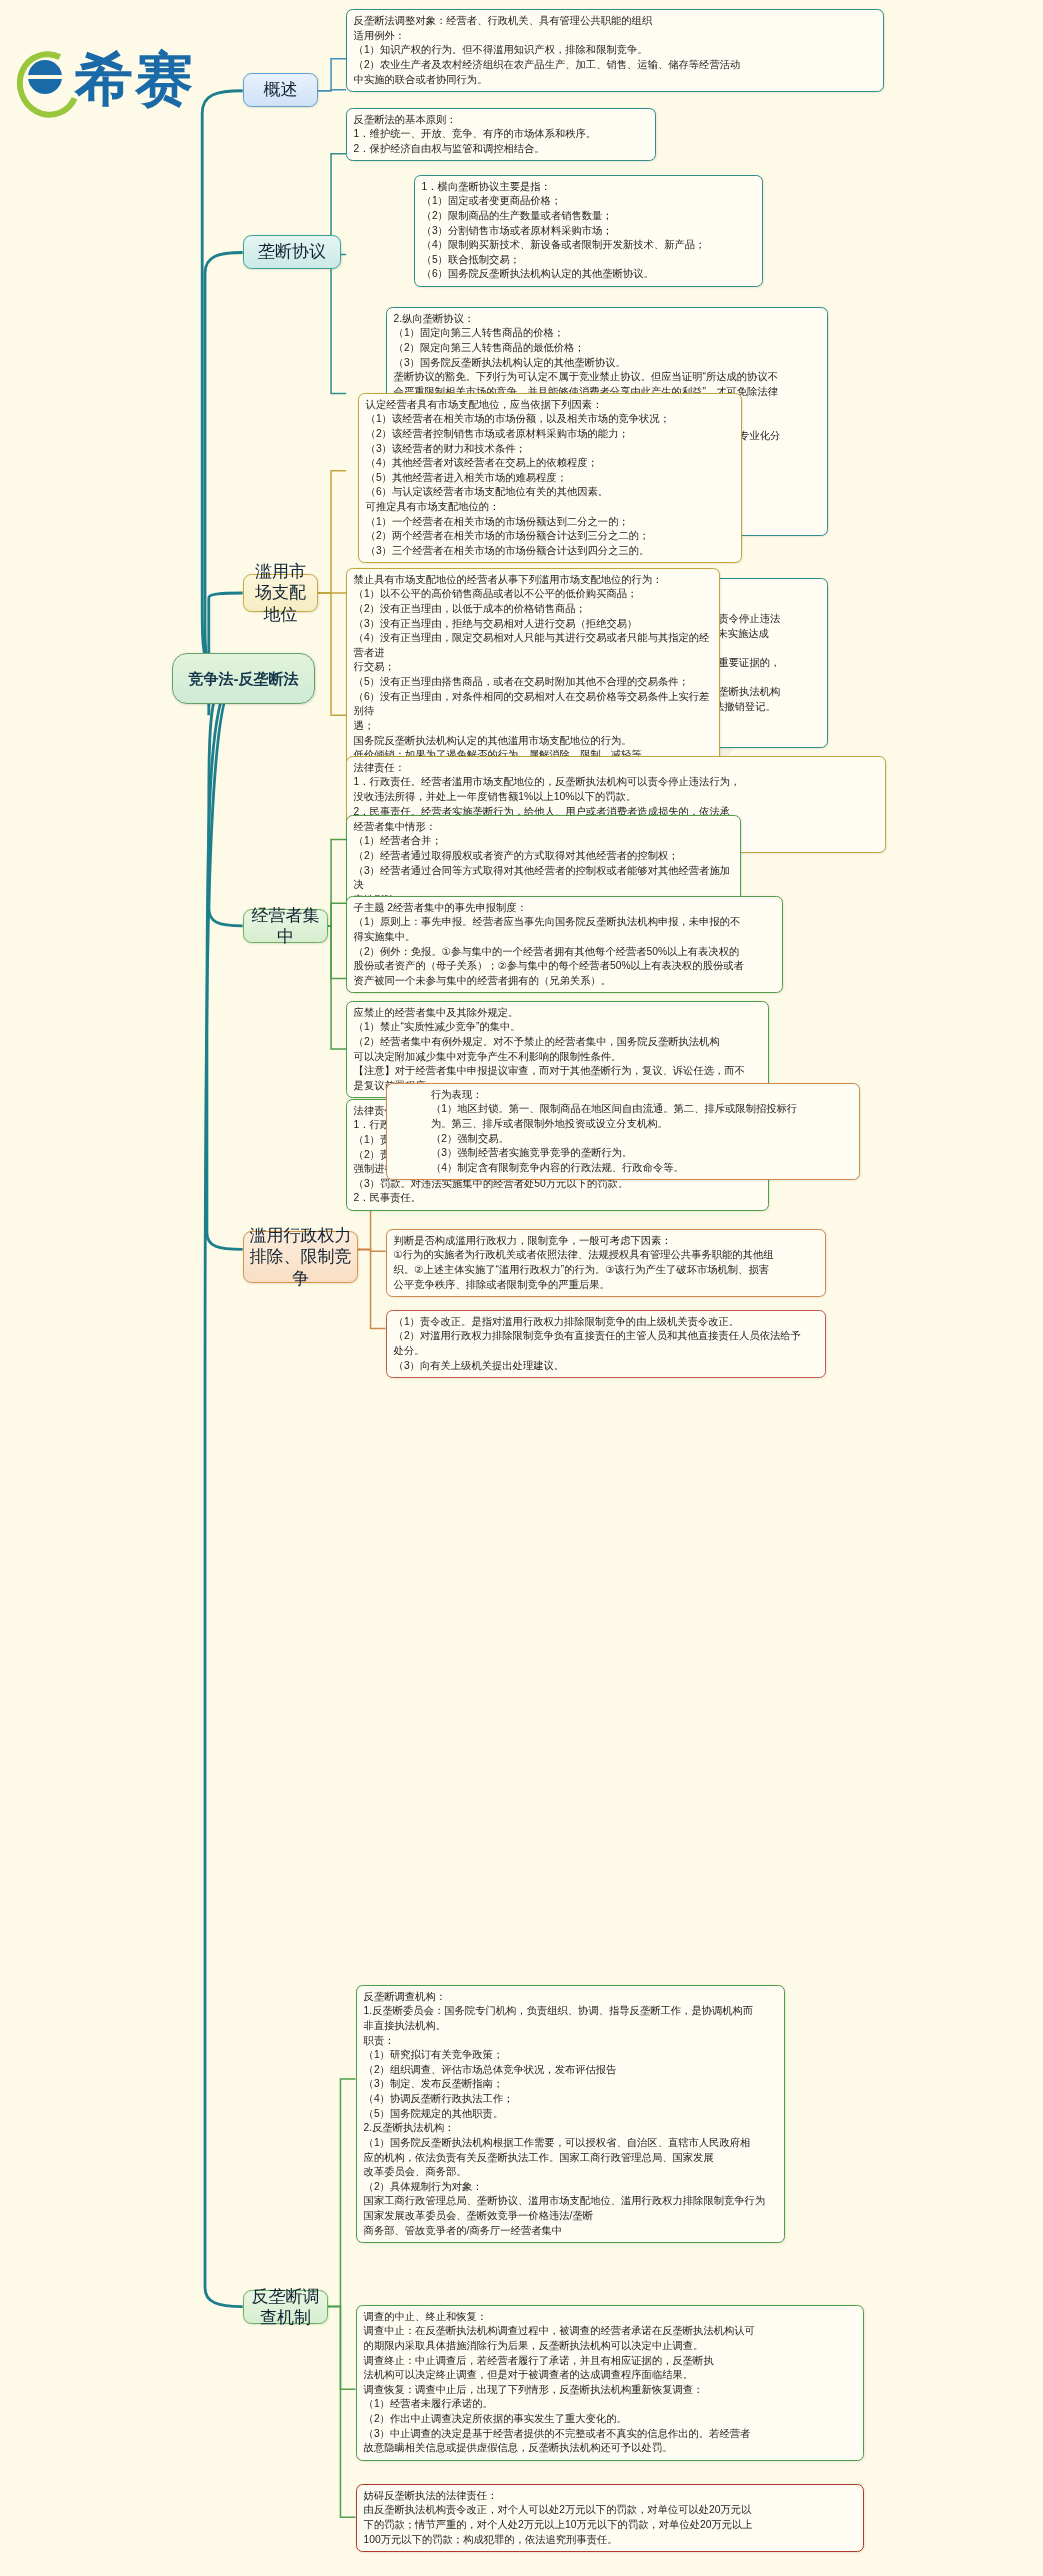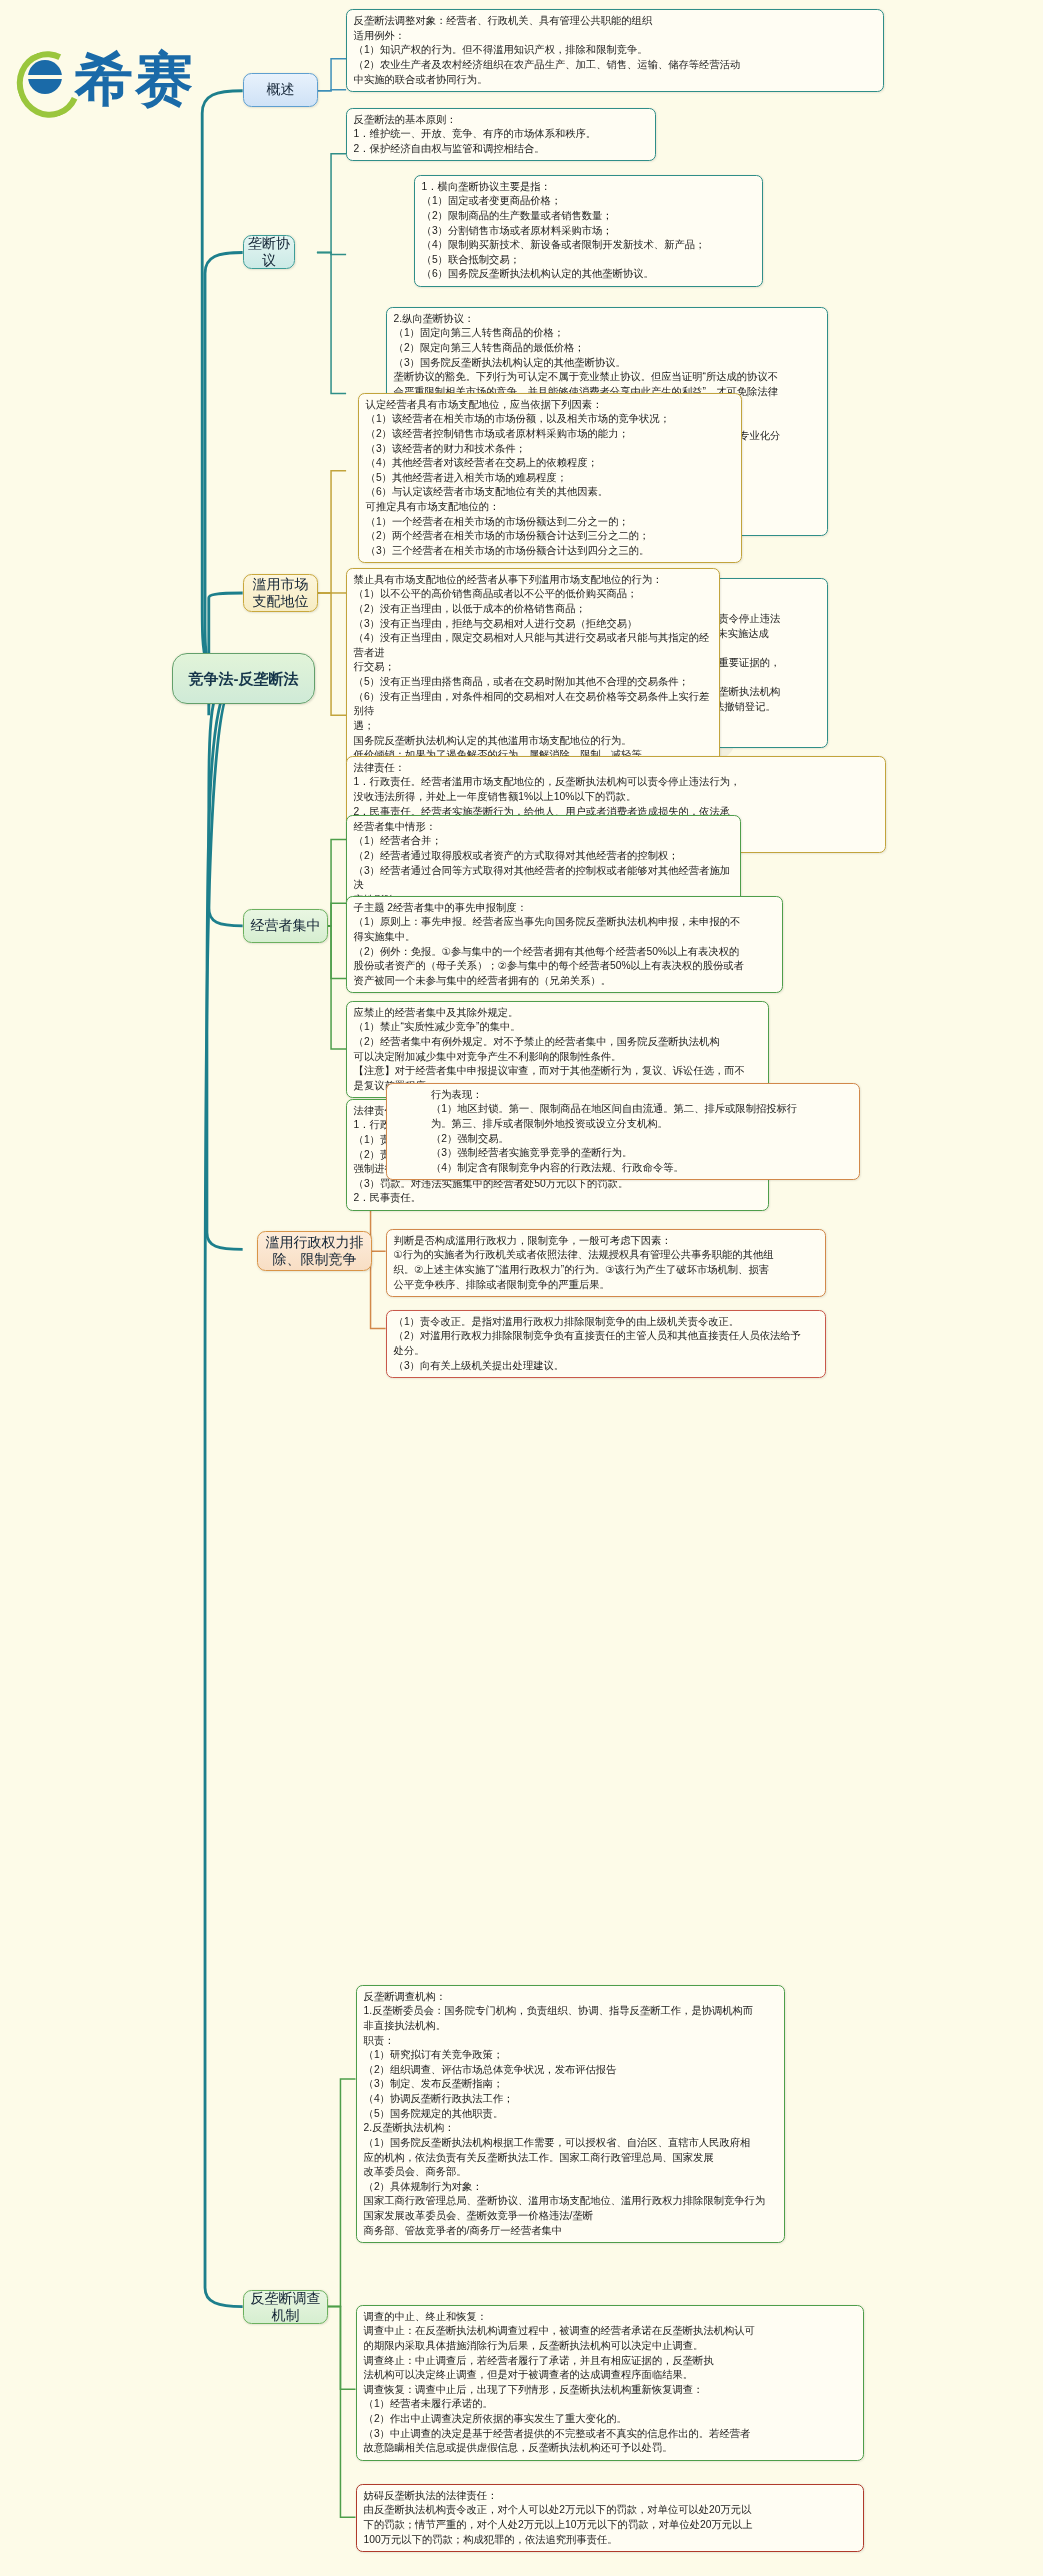--- a/index.html
+++ b/index.html
@@ -47,21 +47,21 @@
     border:1.9px solid #63a06b;border-radius:15px;
     font-size:15px;font-weight:bold;color:#14344a;
     display:flex;align-items:center;justify-content:center;
     text-align:center;line-height:1.3;
     box-shadow:0.9px 0.9px 1.9px rgba(0,0,0,.12);
   }
   
   .branch{
     position:absolute;
     border-radius:8.5px;
-    font-size:14px;font-weight:normal;color:#123;
+    font-size:17px;font-weight:normal;color:#123;
     display:flex;align-items:center;justify-content:center;
     text-align:center;line-height:1.25;padding:1.9px 3.8px;
     box-shadow:0.9px 0.9px 1.9px rgba(0,0,0,.10);
     box-sizing:border-box;
   }
   .b-blue{background:linear-gradient(#e8f2fc,#cfe2f6);border:0.9px solid #5e9fd0;}
   .b-teal{background:linear-gradient(#e4f5f2,#cbeae6);border:0.9px solid #3d9d97;}
   .b-yellow{background:linear-gradient(#fdf6dc,#f6ecc3);border:0.9px solid #c9a83c;}
   .b-green{background:linear-gradient(#e9f6e2,#d6eed0);border:0.9px solid #6bb05e;}
   .b-orange{background:linear-gradient(#fdeddc,#f8dec4);border:0.9px solid #d99447;}
@@ -145,27 +145,27 @@
       <path d="M347 2452 L 362 2452 L 362 2540 L 378 2540"></path>
       <path d="M347 2452 L 362 2452 L 362 2676 L 378 2676"></path>
     </g>
   </g>
 </svg>
 
 <div class="root" style="left:172px;top:653px;width:141px;height:49px;">竞争法-反垄断法</div>
 
 <div class="branch b-blue" style="left:243px;top:73px;width:75px;height:34px;">概述</div>
 
-<div class="branch b-teal" style="left:243px;top:235px;width:52px;height:34px;">垄断协议</div>
+<div class="branch b-teal" style="left:243px;top:235px;width:98px;height:34px;">垄断协议</div>
 
 <div class="branch b-yellow" style="left:243px;top:574px;width:75px;height:38px;">滥用市场支配地位</div>
 
 <div class="branch b-green" style="left:243px;top:909px;width:85px;height:34px;">经营者集中</div>
 
-<div class="branch b-orange" style="left:243px;top:1231px;width:115px;height:40px;margin-left:14px;">滥用行政权力排除、限制竞争</div>
+<div class="branch b-orange" style="left:243px;top:1231px;width:115px;height:52px;">滥用行政权力排除、限制竞争</div>
 
 <div class="branch b-green" style="left:243px;top:2290px;width:85px;height:34px;">反垄断调查机制</div>
 
 <div class="leaf l-teal" style="left:346px;top:9.4px;width:538px;">反垄断法调整对象：经营者、行政机关、具有管理公共职能的组织
 适用例外：
 （1）知识产权的行为。但不得滥用知识产权，排除和限制竞争。
 （2）农业生产者及农村经济组织在农产品生产、加工、销售、运输、储存等经营活动
 中实施的联合或者协同行为。</div>
 
 <div class="leaf l-teal" style="left:346px;top:108px;width:310px;">反垄断法的基本原则：

